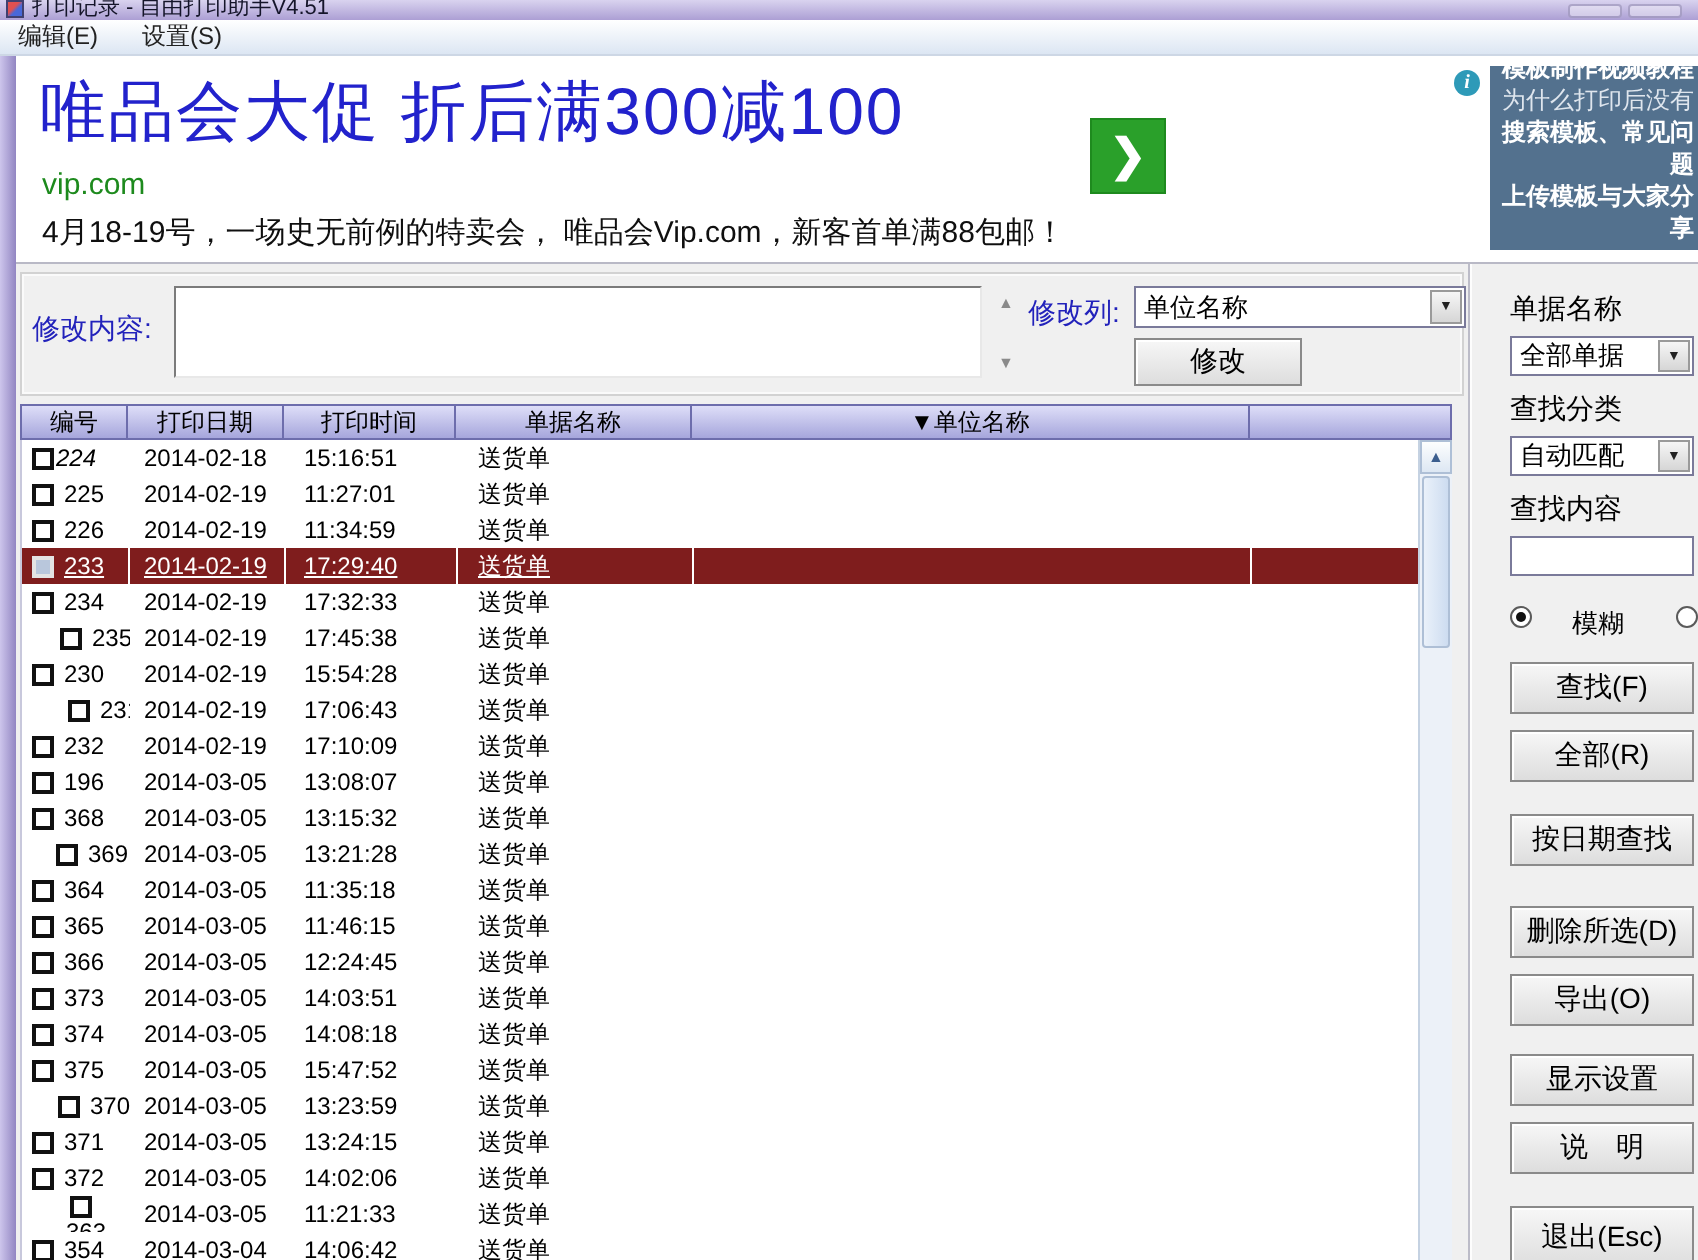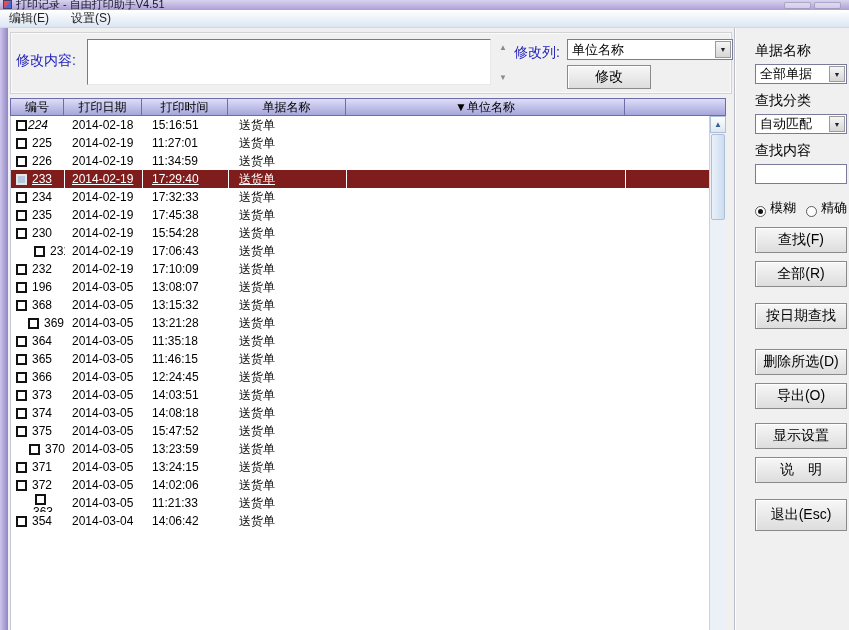--- a/index.html
+++ b/index.html
@@ -62,21 +62,21 @@
   .row.sel .cb { border-color:#e4e4e4; background:#b9c7dc; }
   .vscroll { width:17px; background:#ecf1f8; border-left:1px solid #c5d2e2; display:flex; flex-direction:column; }
   .scroll-btn { height:17px; flex:none; background:linear-gradient(180deg,#fdfefe,#dde7f3); border:1px solid #aebfd6; display:flex; align-items:center; justify-content:center; font-size:8px; color:#3c5e8e; cursor:pointer; }
   .scroll-thumb { height:86px; margin:1px; background:linear-gradient(90deg,#eaf1fa,#cddcf0); border:1px solid #aebfd6; border-radius:2px; cursor:pointer; }
 
   
   .sidebar { flex:1; border-left:1px solid #bcbcc8; box-shadow:inset 1px 0 0 #fdfdfd; padding:6px 0 0 20px; overflow:hidden; }
   .sb-label { font-size:14px; color:#000; margin:8px 0 4px; }
   .sb-dd { position:relative; width:92px; height:20px; background:#fff; border:1px solid #7a7a9a; font-size:13px; display:flex; align-items:center; padding-left:4px; }
   .sb-input { width:92px; height:20px; background:#fff; border:1px solid #7a7a9a; outline:none; font-family:inherit; font-size:13px; padding:0 3px; }
-  .radio-row { display:flex; align-items:flex-end; gap:4px; margin:15px 0 4px; font-size:13px; white-space:nowrap; }
+  .radio-row { display:flex; align-items:flex-start; gap:20px; margin:15px 0 4px; font-size:13px; white-space:nowrap; }
   .radio { width:11px; height:11px; border-radius:50%; border:1px solid #5a5a5a; background:#fff; display:inline-flex; align-items:center; justify-content:center; flex:none; cursor:pointer; }
   .radio.on::after { content:""; width:5px; height:5px; border-radius:50%; background:#111; }
   .radio-label { margin-right:6px; }
   .sb-btn { display:block; width:92px; height:26px; margin-top:8px; }
   [data-name="sidebar-button-find"] { margin-top:10px; }
   [data-name="sidebar-button-find-by-date"] { margin-top:16px; }
   [data-name="sidebar-button-delete-selected"] { margin-top:20px; }
   [data-name="sidebar-button-display-settings"] { margin-top:14px; }
   [data-name="sidebar-button-exit"] { margin-top:16px; height:32px; }
 </style>
@@ -97,20 +97,35 @@
   <div class="menubar" data-name="menu-bar">
       <span class="menu-item" data-name="menu-item">编辑(E)</span>
       <span class="menu-item" data-name="menu-item">设置(S)</span>
     </div>
 
   <div class="body" data-name="window-body">
     <div class="left-border" data-name="window-left-border"></div>
 
     <div class="client" data-name="client-area">
 
+      <div class="top-strip" data-name="ad-banner-strip">
+        <div class="banner-headline" data-name="ad-headline">唯品会大促  折后满300减100</div>
+        <div class="banner-domain" data-name="ad-domain-link">vip.com</div>
+        <div class="banner-subline" data-name="ad-subline">4月18-19号，一场史无前例的特卖会， 唯品会Vip.com，新客首单满88包邮！</div>
+        <div class="banner-cta" data-name="ad-go-button">
+            <span data-name="chevron-right-icon">❯</span>
+          </div>
+        <div class="info-icon" data-name="info-icon">i</div>
+        <div class="help-box" data-name="help-panel-links">
+            <div class="help-line bold clipped" data-name="help-link">模板制作视频教程</div>
+            <div class="help-line" data-name="help-link">为什么打印后没有</div>
+            <div class="help-line bold" data-name="help-link">搜索模板、常见问题</div>
+            <div class="help-line bold" data-name="help-link">上传模板与大家分享</div>
+          </div>
+      </div>
 
       <div class="main" data-name="main-area">
 
         <div class="work" data-name="work-area">
 
           <div class="edit-panel" data-name="edit-panel">
             <span class="lbl-blue" style="left:5px; top:19px;" data-name="modify-content-label">修改内容:</span>
             <textarea class="edit-textarea" data-name="modify-content-input" style=""></textarea>
             <span class="spinner" style="top:10px;" data-name="spinner-up-icon">▲</span>
             <span class="spinner" style="top:40px;" data-name="spinner-down-icon">▼</span>
@@ -212,21 +227,21 @@
                     <div class="cell" data-name="table-cell" style="width: 86px; padding-left: 9px;">
                       <span>17:32:33</span>
                     </div>
                     <div class="cell" data-name="table-cell" style="width: 118px; padding-left: 10px;">
                       <span>送货单</span>
                     </div>
                     <div class="cell" data-name="table-cell" style="width: 279px; padding-left: 6px;"></div>
                     <div class="cell" data-name="table-cell" style="width: 101px; padding-left: 0px;"></div>
                   </div>
                   <div class="row" data-name="table-row">
-                    <div class="cell" data-name="table-cell" style="width: 54px; padding-left: 5px;">
+                    <div class="cell" data-name="table-cell" style="width: 54px; padding-left: 19px;">
                       <span class="cb" data-name="row-checkbox"></span>
                       <span style="margin-left: 5px;">235</span>
                     </div>
                     <div class="cell" data-name="table-cell" style="width: 78px; padding-left: 7px;">
                       <span>2014-02-19</span>
                     </div>
                     <div class="cell" data-name="table-cell" style="width: 86px; padding-left: 9px;">
                       <span>17:45:38</span>
                     </div>
                     <div class="cell" data-name="table-cell" style="width: 118px; padding-left: 10px;">

